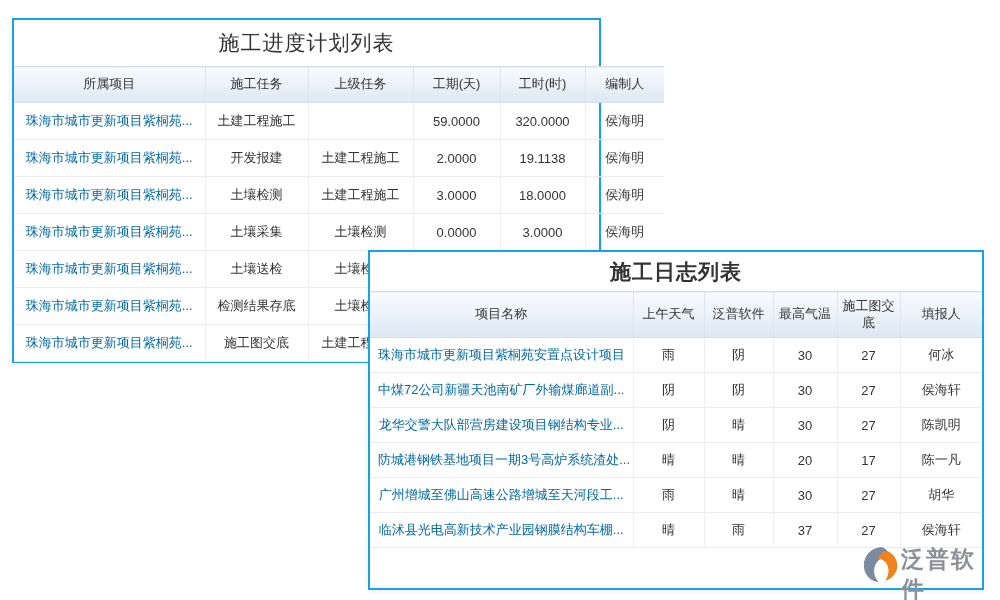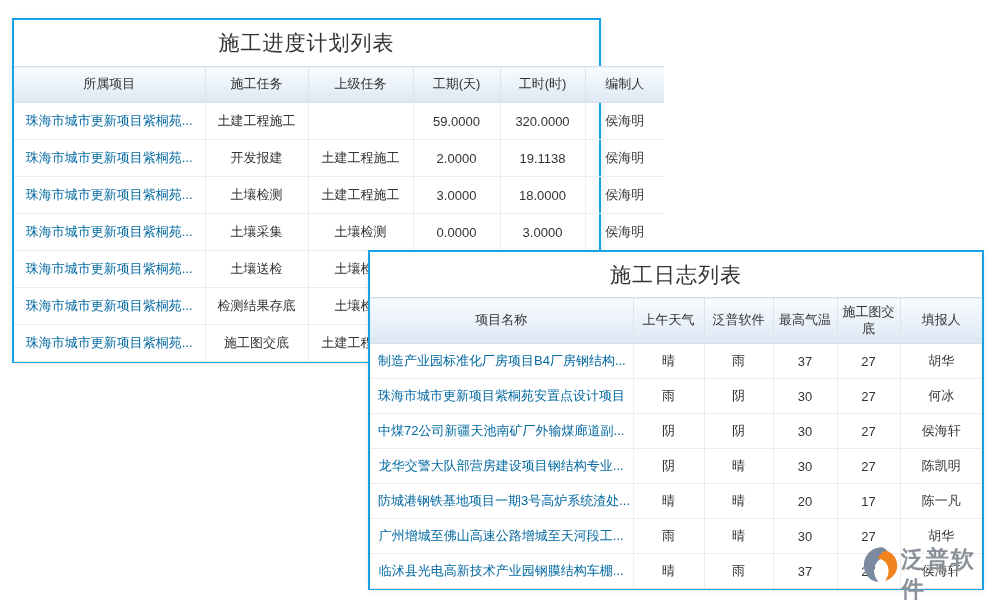--- a/index.html
+++ b/index.html
@@ -18,21 +18,21 @@
   }
   #plan-window { left: 12px; top: 18px; width: 589px; height: 345px; z-index: 1; }
   #log-window  { left: 368px; top: 250px; width: 616px; height: 340px; z-index: 2; }
 
   .window-title {
     display: flex; align-items: center; justify-content: center;
     font-size: 21px; color: #333; letter-spacing: 1px;
     background: #ffffff;
   }
   #plan-window .window-title { height: 46px; }
-  #log-window  .window-title { height: 45px; }
+  #log-window  .window-title { height: 39px; font-weight: bold; }
 
   table {
     width: 100%;
     border-collapse: collapse;
     table-layout: fixed;
   }
   thead th {
     background: linear-gradient(180deg, #f8fbfe 0%, #dde8f4 100%);
     font-weight: normal;
     font-size: 13px; color: #333;
@@ -182,28 +182,20 @@
         <th>项目名称</th>
         <th>上午天气</th>
         <th>泛普软件</th>
         <th>最高气温</th>
         <th>施工图交底</th>
         <th>填报人</th>
       </tr>
     </thead>
     <tbody>
         <tr>
-          <td class="cell-project">制造产业园标准化厂房项目B4厂房钢结构...</td>
-          <td>晴</td>
-          <td>雨</td>
-          <td>37</td>
-          <td>27</td>
-          <td>胡华</td>
-        </tr>
-        <tr>
           <td class="cell-project">珠海市城市更新项目紫桐苑安置点设计项目</td>
           <td>雨</td>
           <td>阴</td>
           <td>30</td>
           <td>27</td>
           <td>何冰</td>
         </tr>
         <tr>
           <td class="cell-project">中煤72公司新疆天池南矿厂外输煤廊道副...</td>
           <td>阴</td>

